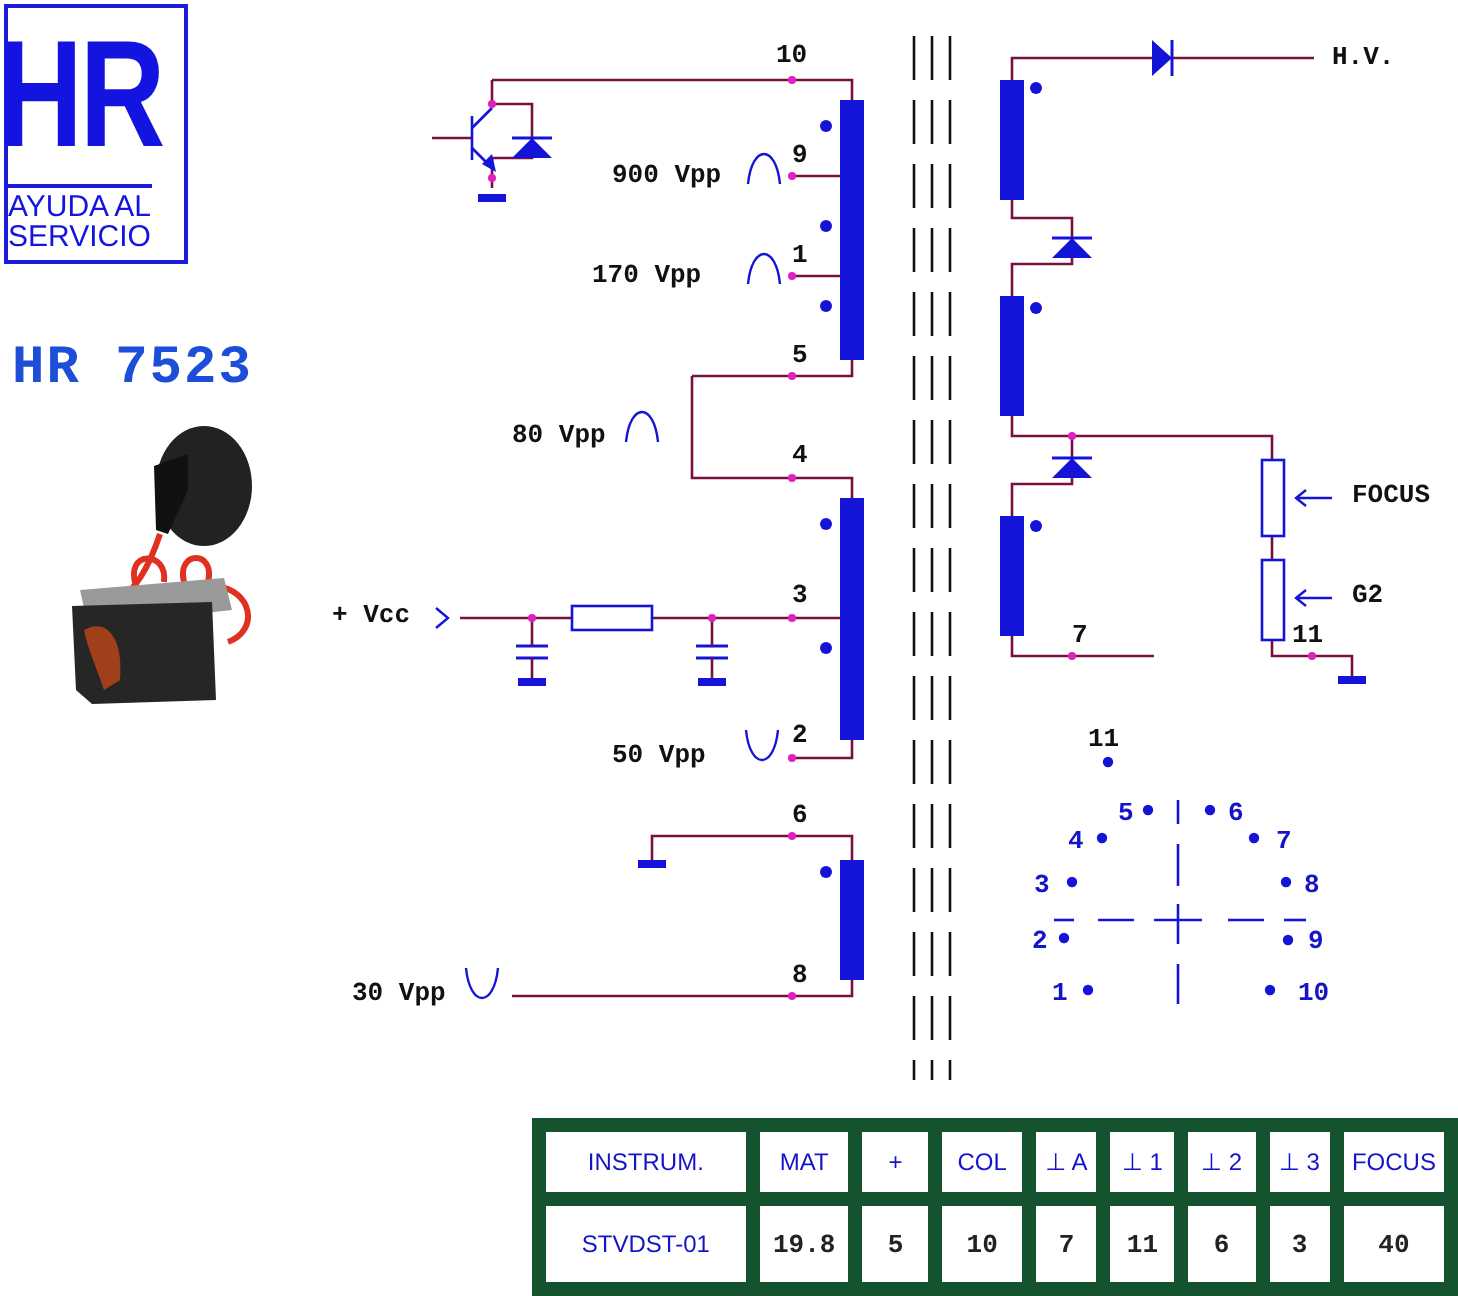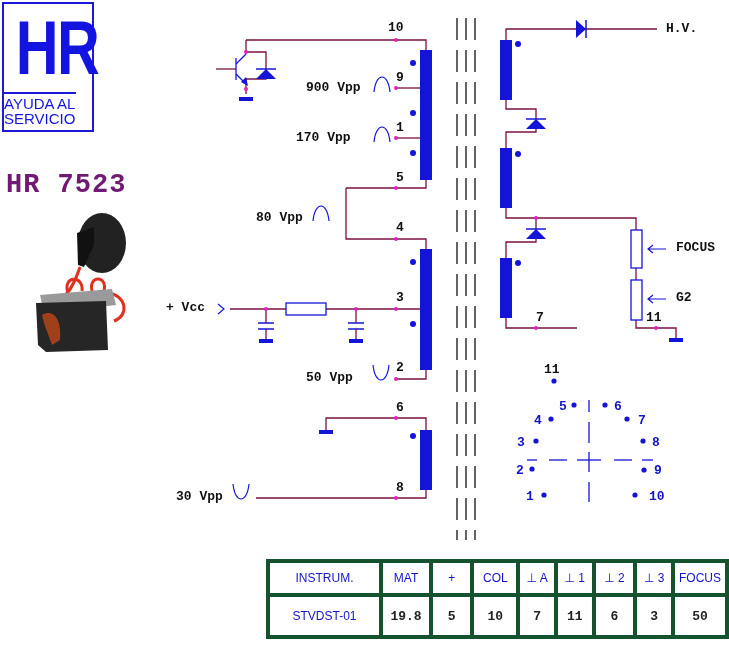--- a/index.html
+++ b/index.html
@@ -1,25 +1,25 @@
 <!DOCTYPE html>
 <html><head>
 <meta charset="utf-8">
 <style>
   html, body { margin: 0; padding: 0; background: #ffffff; }
   body { width: 729px; height: 648px; position: relative; overflow: hidden; font-family: "Liberation Sans", sans-serif; }
   .logo { position: absolute; left: 2px; top: 2px; width: 92px; height: 130px; border: 2px solid #1a1ad8; box-sizing: border-box; background: #fff; }
-  .logo-top { position: absolute; left: 0; top: 0; right: 16px; height: 88px; border-bottom: 2px solid #1a1ad8; display: flex; align-items: center; }
+  .logo-top { position: absolute; left: 0; top: 0; right: 16px; height: 88px; border-bottom: 2px solid #1a1ad8; display: flex; align-items: center; justify-content: center; }
   .logo-hr { font-family: "Liberation Sans", sans-serif; font-weight: bold; font-size: 76px; color: #1414e0; transform: scaleX(0.78); letter-spacing: -2px; line-height: 1; }
   .logo-sub { position: absolute; left: 0; right: 0; top: 92px; text-align: left; color: #1414e0; font-size: 15px; line-height: 15px; }
-  .model { position: absolute; left: 6px; top: 170px; font-family: "Liberation Mono", monospace; font-weight: bold; font-size: 27px; color: #701a75; letter-spacing: 1px; }
+  .model { position: absolute; left: 6px; top: 170px; font-family: "Liberation Mono", monospace; font-weight: bold; font-size: 27px; color: #1d4ed8; letter-spacing: 1px; }
   .photo { position: absolute; left: 22px; top: 205px; width: 115px; height: 150px; }
   svg.schem { position: absolute; left: 0; top: 0; }
   .spec { position: absolute; left: 266px; top: 559px; border-collapse: collapse; border: 2px solid #1a1ad8; }
-  .spec td { border: 4px solid #14532d; height: 30px; padding: 0 4px; text-align: center; font-size: 12px; color: #1414c8; }
+  .spec td { border: 7px solid #14532d; height: 30px; padding: 0 4px; text-align: center; font-size: 12px; color: #1414c8; }
   .spec tr.vals td { height: 38px; font-family: "Liberation Mono", monospace; font-weight: bold; font-size: 13px; color: #222; margin-left: 36px; }
   .spec tr.vals td.instr { font-family: "Liberation Sans", sans-serif; font-weight: normal; font-size: 12px; color: #1414c8; }
   .lbl { font-family: "Liberation Mono", monospace; font-weight: bold; font-size: 13px; fill: #111; }
   .pinlbl { font-family: "Liberation Mono", monospace; font-weight: bold; font-size: 13px; fill: #111; }
   .pinnum { font-family: "Liberation Mono", monospace; font-weight: bold; font-size: 13px; fill: #1414c8; }
 </style>
 </head>
 <body>
 
 <div class="logo">
@@ -236,16 +236,16 @@
   </tr>
   <tr class="vals">
     <td class="instr">STVDST-01</td>
     <td>19.8</td>
     <td>5</td>
     <td>10</td>
     <td>7</td>
     <td>11</td>
     <td>6</td>
     <td>3</td>
-    <td>50</td>
+    <td>40</td>
   </tr>
 </tbody>
   </table>
 
 </body></html>

